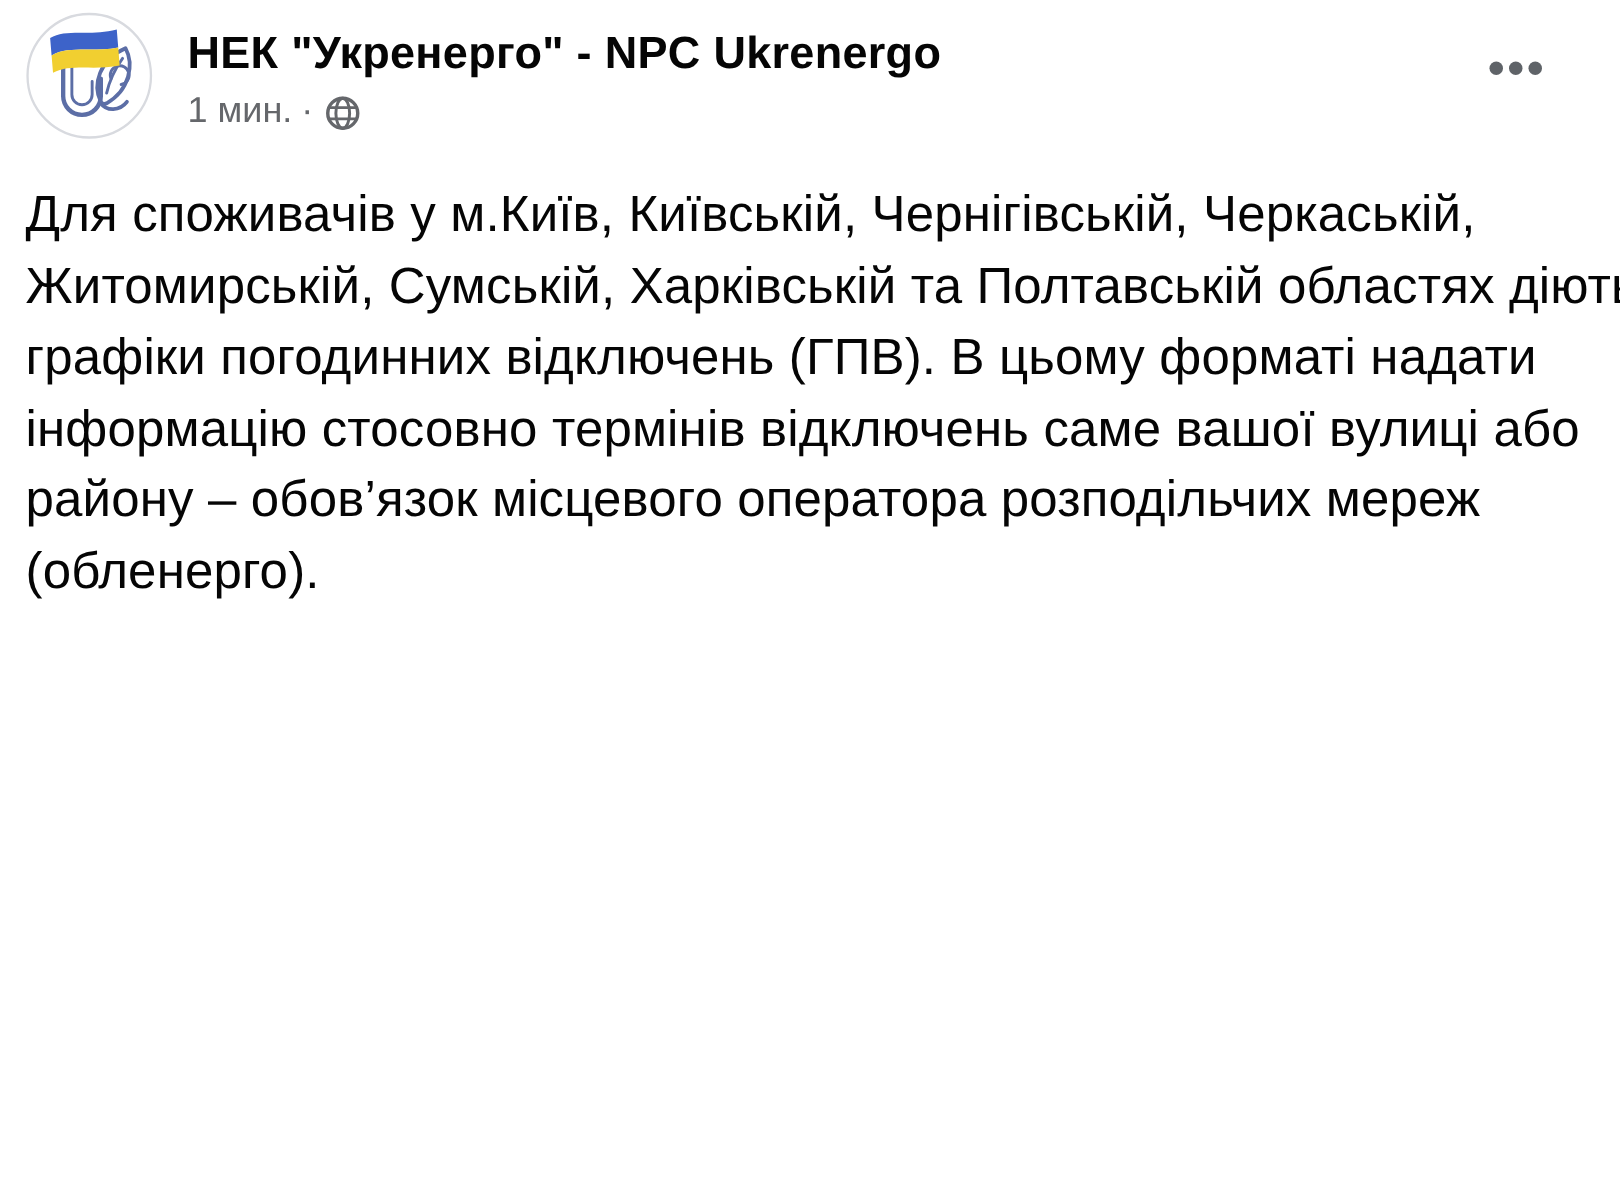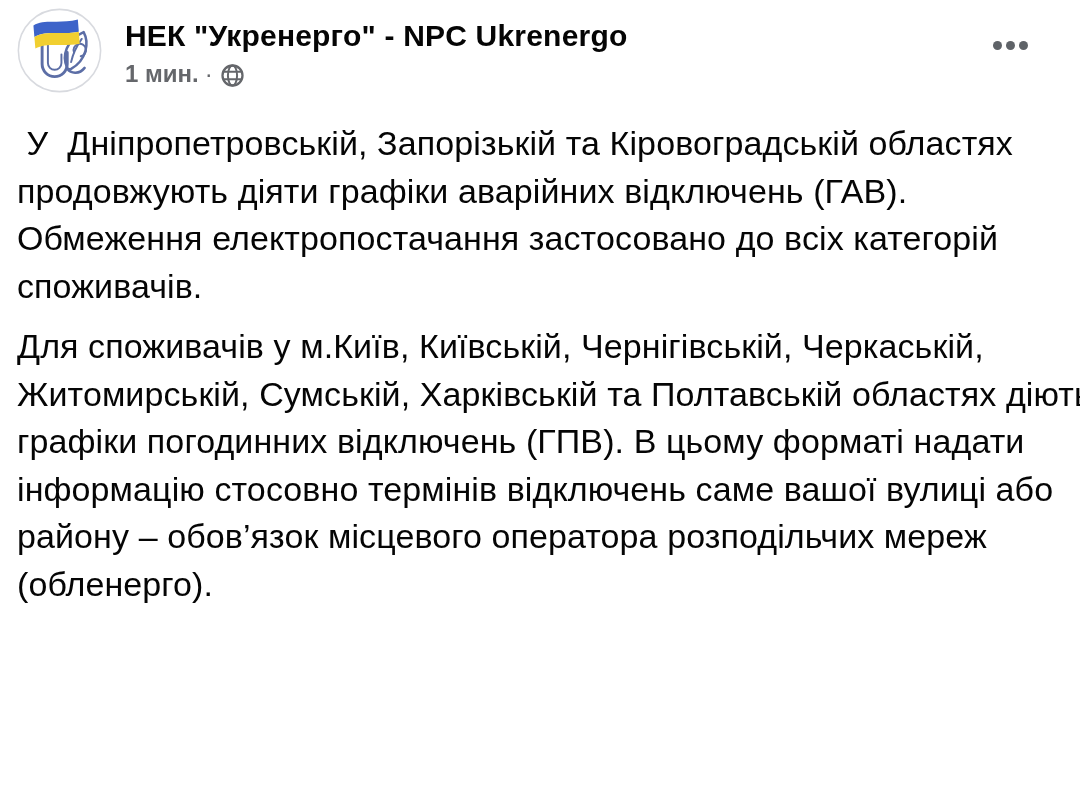--- a/index.html
+++ b/index.html
@@ -46,21 +46,21 @@
     white-space: pre;
   }
   .meta-row {
     display: flex;
     align-items: center;
     margin-top: 7px;
     color: #65676b;
     font-size: 24px;
     line-height: 28px;
   }
-  .meta-row .timestamp { cursor: pointer; font-weight: bold; }
+  .meta-row .timestamp { cursor: pointer; }
   .meta-row .dot-sep { margin: 0 7px 0 6px; }
   .globe { width: 25px; height: 25px; display: inline-block; margin-top: 2px; }
   .menu-button {
     position: absolute;
     top: 33px;
     right: 46px;
     display: flex;
     gap: 4px;
     padding: 8px 6px;
     cursor: pointer;
@@ -123,24 +123,20 @@
 
     <div class="menu-button">
       <span class="dot"></span>
       <span class="dot"></span>
       <span class="dot"></span>
     </div>
 
   </div>
 
   <div class="post-body">
-    <p> У  Дніпропетровській, Запорізькій та Кіровоградській областях
-продовжують діяти графіки аварійних відключень (ГАВ).
-Обмеження електропостачання застосовано до всіх категорій
-споживачів.</p>
     <p>Для споживачів у м.Київ, Київській, Чернігівській, Черкаській,
 Житомирській, Сумській, Харківській та Полтавській областях діють
 графіки погодинних відключень (ГПВ). В цьому форматі надати
 інформацію стосовно термінів відключень саме вашої вулиці або
 району – обов’язок місцевого оператора розподільчих мереж
 (обленерго).</p>
   </div>
 
 </div>
 

